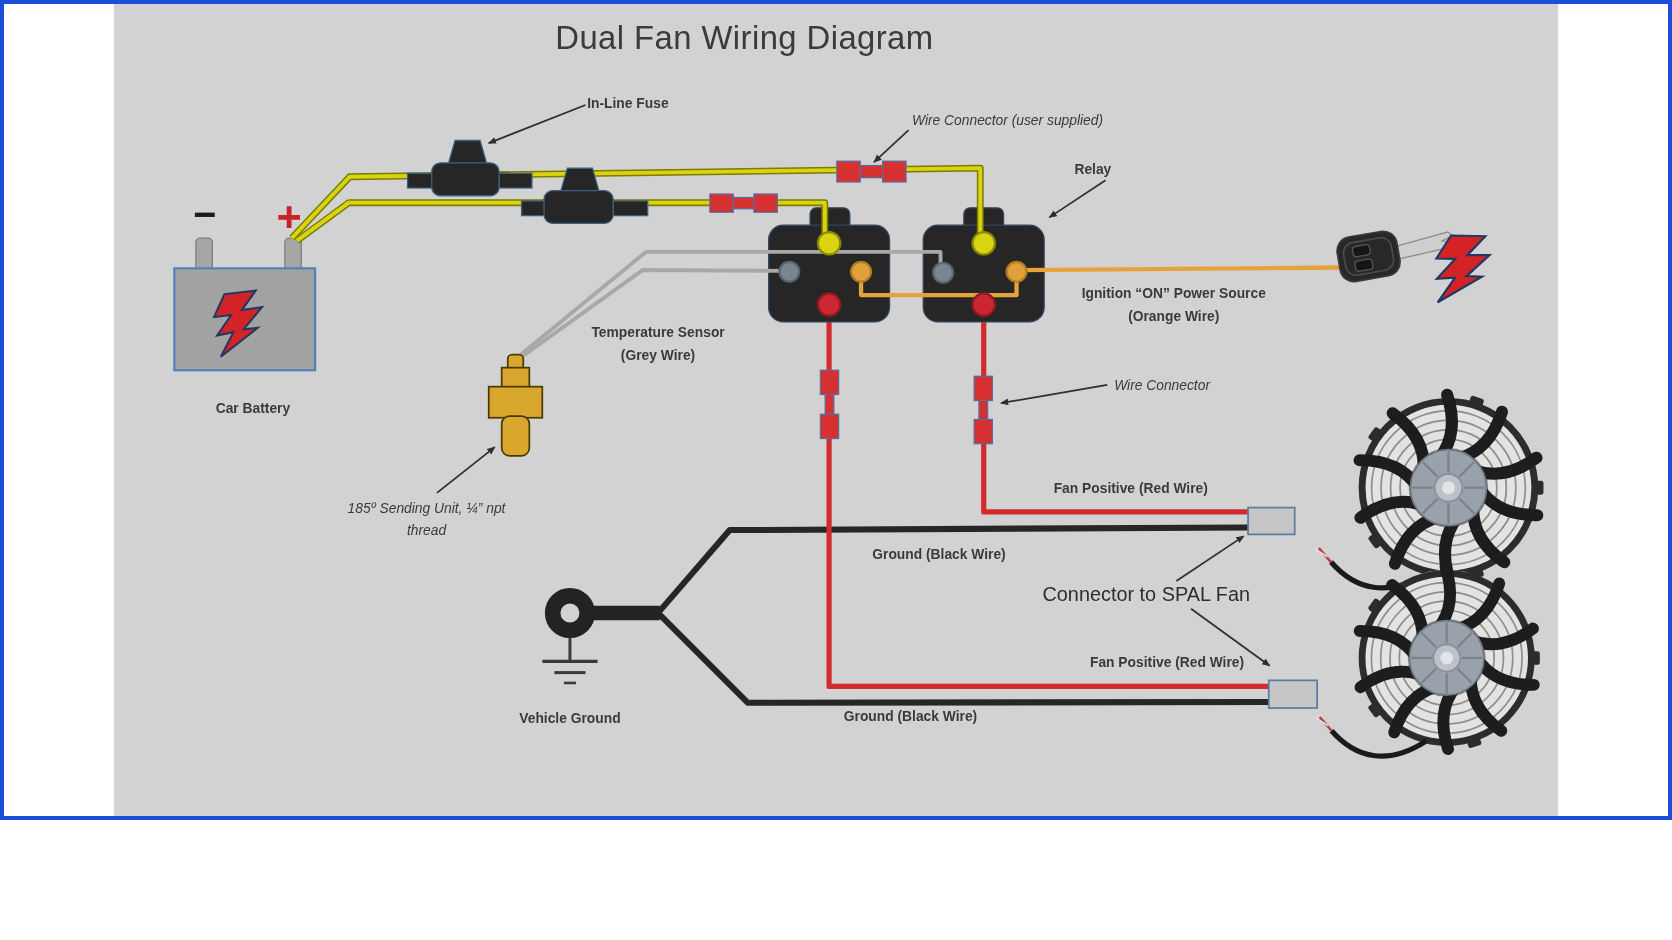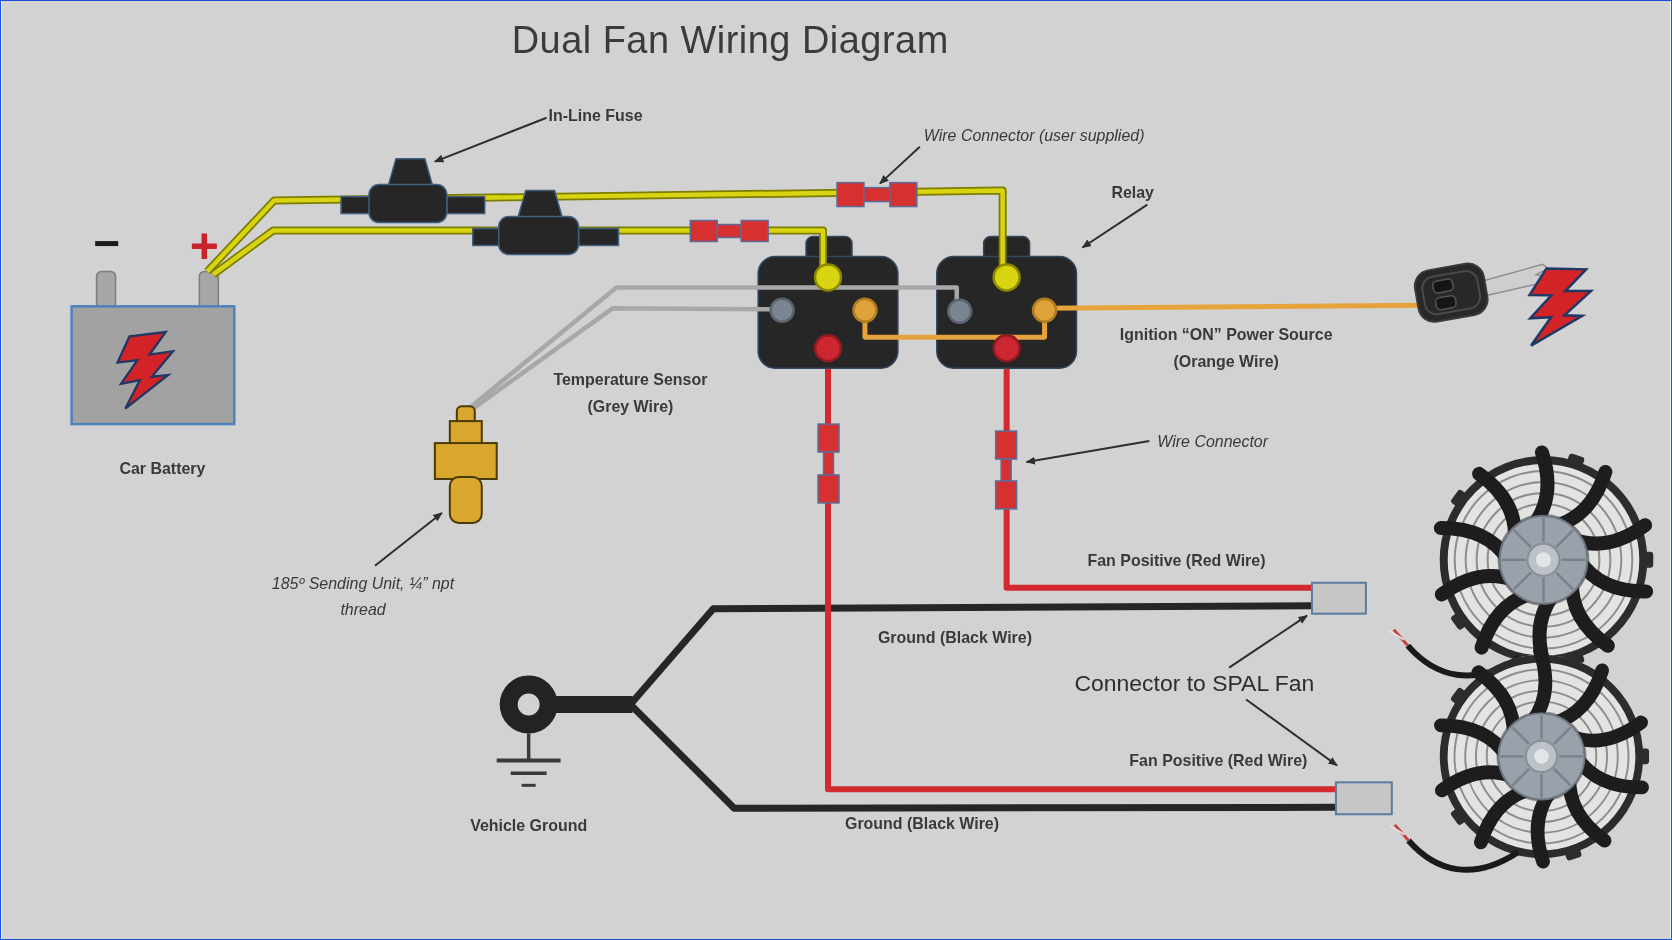--- a/index.html
+++ b/index.html
@@ -1,16 +1,16 @@
 <!DOCTYPE html>
 <html><head>
 <meta charset="utf-8">
 <style>
   html,body{margin:0;padding:0;background:#ffffff;}
-  .stage{width:1672px;height:940px;border:1px solid #1d4ed8;box-sizing:border-box;overflow:hidden;}
+  .stage{width:1672px;height:820px;border:4px solid #1d4ed8;box-sizing:border-box;overflow:hidden;}
   svg{display:block;width:100%;height:100%;}
   text{font-family:"Liberation Sans", sans-serif;}
   .title{font-size:38px;fill:#3b3b3b;font-weight:500;letter-spacing:0.5px;}
   .lbl{font-size:16px;font-weight:600;fill:#3a3a3a;}
   .lbl-i{font-size:16px;font-weight:500;font-style:italic;fill:#3a3a3a;}
   .big{font-size:23px;font-weight:400;fill:#2e2e2e;}
   .sign-minus{font-size:46px;font-weight:700;fill:#1c1c1c;}
   .sign-plus{font-size:50px;font-weight:700;fill:#c8232b;}
 </style>
 </head>

